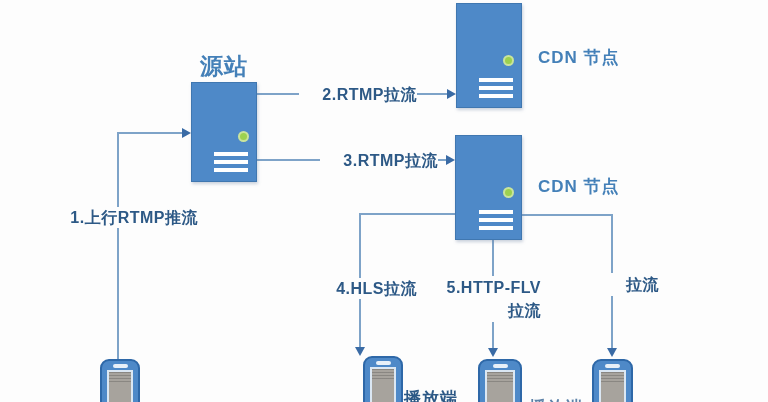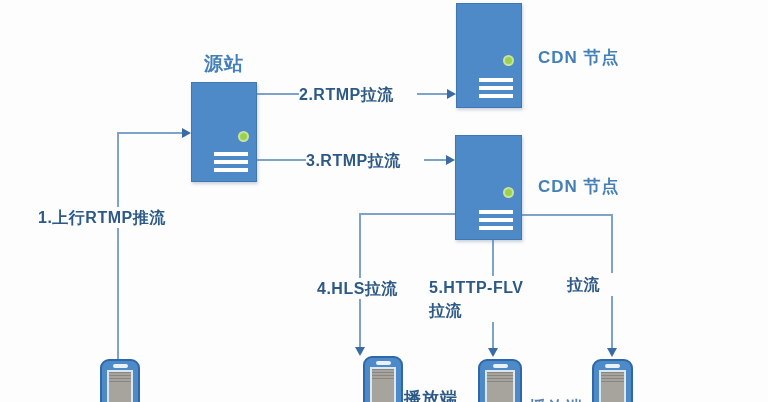--- a/index.html
+++ b/index.html
@@ -15,21 +15,21 @@
   .vline{position:absolute;width:2px;background:#7ea3c8;z-index:1;}
   .arrow-right{position:absolute;width:0;height:0;z-index:2;
     border-top:5px solid transparent;border-bottom:5px solid transparent;
     border-left:9px solid #3a6ba5;}
   .arrow-down{position:absolute;width:0;height:0;z-index:2;
     border-left:5px solid transparent;border-right:5px solid transparent;
     border-top:9px solid #3a6ba5;}
 
   
   .flow-label{position:absolute;font-weight:bold;font-size:16px;color:#2d5986;
-    text-align:left;background:#fdfdfd;line-height:21px;letter-spacing:.5px;
+    text-align:right;background:#fdfdfd;line-height:21px;letter-spacing:.5px;
     white-space:nowrap;z-index:3;}
   .flow-label.two-line div{line-height:23px;}
 
   
   .node-title{position:absolute;font-weight:bold;color:#4480b8;
     letter-spacing:1px;z-index:3;white-space:nowrap;}
 
   
   .server{position:absolute;background:#4e89c8;border:1px solid #4077b0;
     box-shadow:1px 2px 3px rgba(110,130,160,.35);z-index:2;box-sizing:border-box;}
@@ -62,42 +62,42 @@
   <div class="hline" style="left:117px;top:132px;width:66px"></div>
   <div class="arrow-right" style="left:182px;top:128px"></div>
   <div class="flow-label" style="left:38px;top:207px;width:160px">1.上行RTMP推流</div>
 
   <div class="hline" style="left:257px;top:93px;width:191px"></div>
   <div class="arrow-right" style="left:447px;top:89px"></div>
   <div class="flow-label" style="left:299px;top:84px;width:118px">2.RTMP拉流</div>
 
   <div class="hline" style="left:257px;top:159px;width:191px"></div>
   <div class="arrow-right" style="left:446px;top:155px"></div>
-  <div class="flow-label" style="left:306px;top:150px;width:118px">3.RTMP拉流</div>
+  <div class="flow-label" style="left:320px;top:150px;width:118px">3.RTMP拉流</div>
 
   <div class="hline" style="left:359px;top:213px;width:97px"></div>
   <div class="vline" style="left:359px;top:213px;height:135px"></div>
   <div class="arrow-down" style="left:355px;top:347px"></div>
   <div class="flow-label" style="left:317px;top:278px;width:100px">4.HLS拉流</div>
 
   <div class="vline" style="left:492px;top:240px;height:109px"></div>
   <div class="arrow-down" style="left:488px;top:348px"></div>
   <div class="flow-label two-line" style="left:429px;top:276px;width:112px">
     <div>5.HTTP-FLV</div>
     <div>拉流</div>
   </div>
 
   <div class="hline" style="left:522px;top:214px;width:91px"></div>
   <div class="vline" style="left:611px;top:214px;height:135px"></div>
   <div class="arrow-down" style="left:607px;top:348px"></div>
   <div class="flow-label two-line" style="left:567px;top:273px;width:92px">
     <div>拉流</div>
   </div>
 
-  <div class="node-title" style="left:191px;top:51px;width:66px;text-align:center;font-size:19px">源站</div>
+  <div class="node-title" style="left:191px;top:51px;width:66px;text-align:center;font-size:23px">源站</div>
   <div class="node-title" style="left:538px;top:46px;font-size:17px">CDN 节点</div>
   <div class="node-title" style="left:538px;top:175px;font-size:17px">CDN 节点</div>
 
   <div class="server" style="left:191px;top:82px;width:66px;height:100px">
     <span class="led"></span>
     <span class="bars">
         <i></i>
         <i></i>
         <i></i>
       </span>

